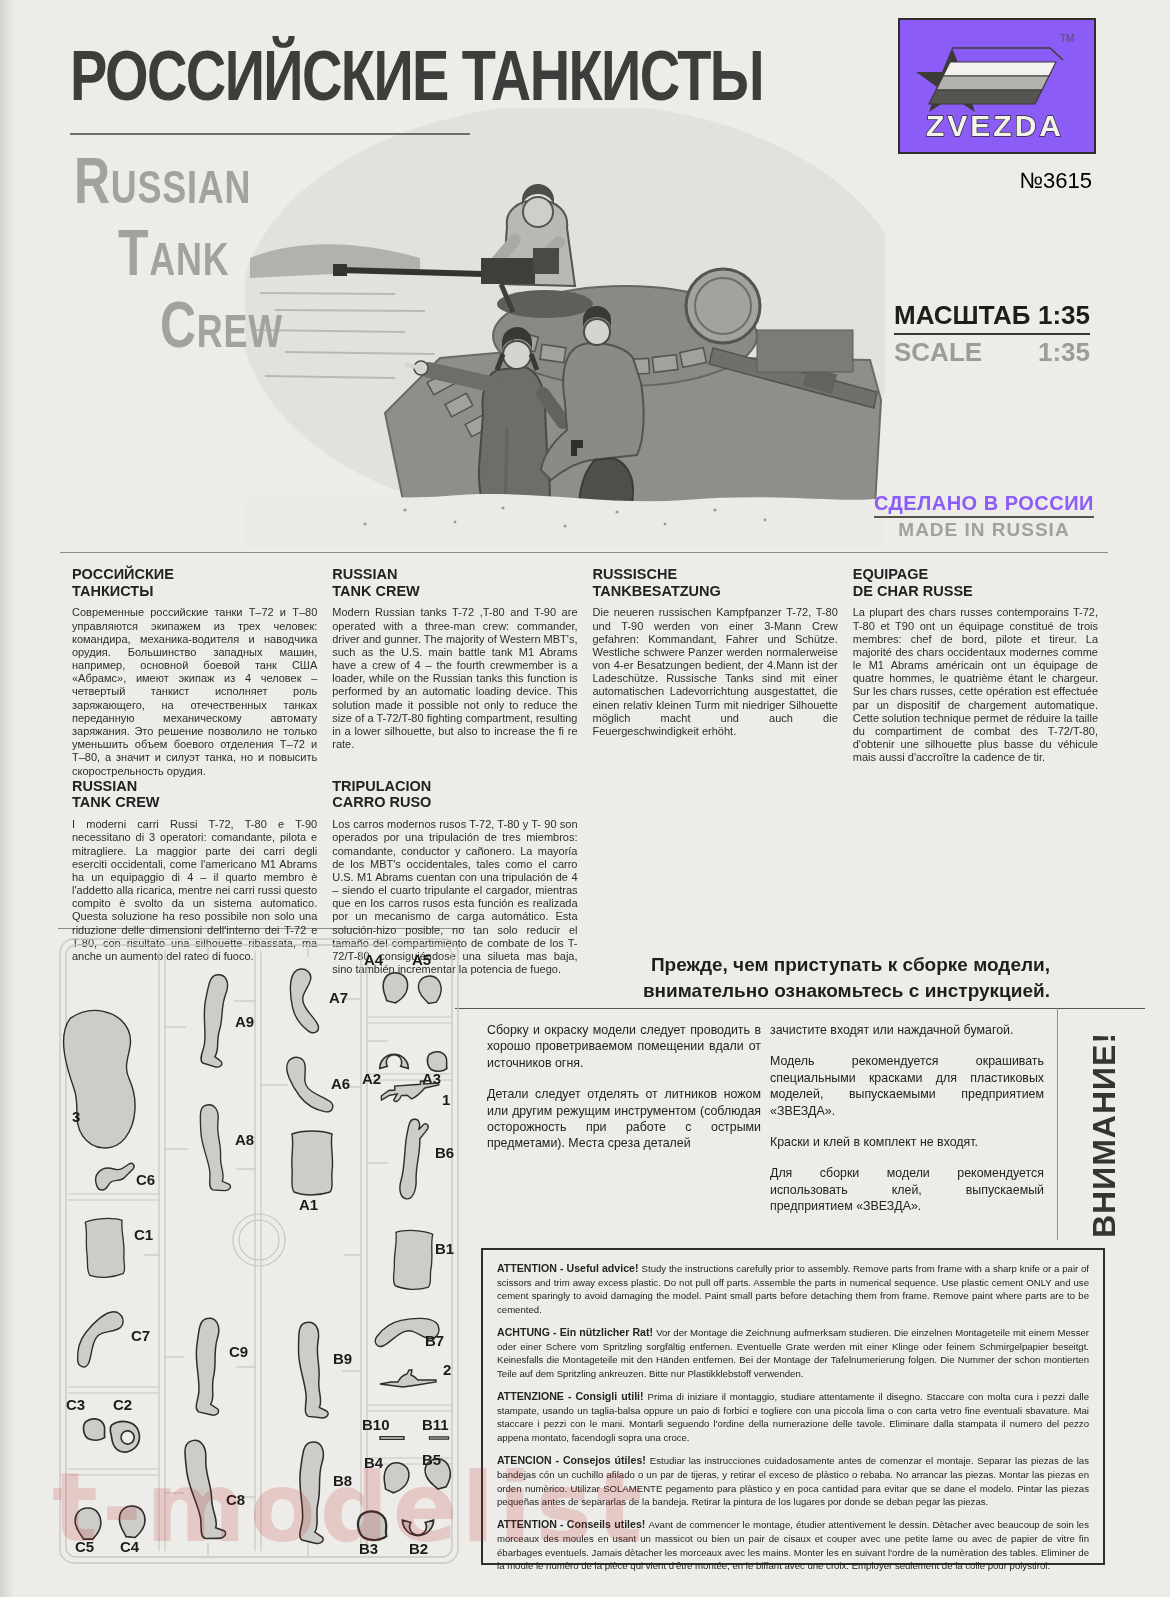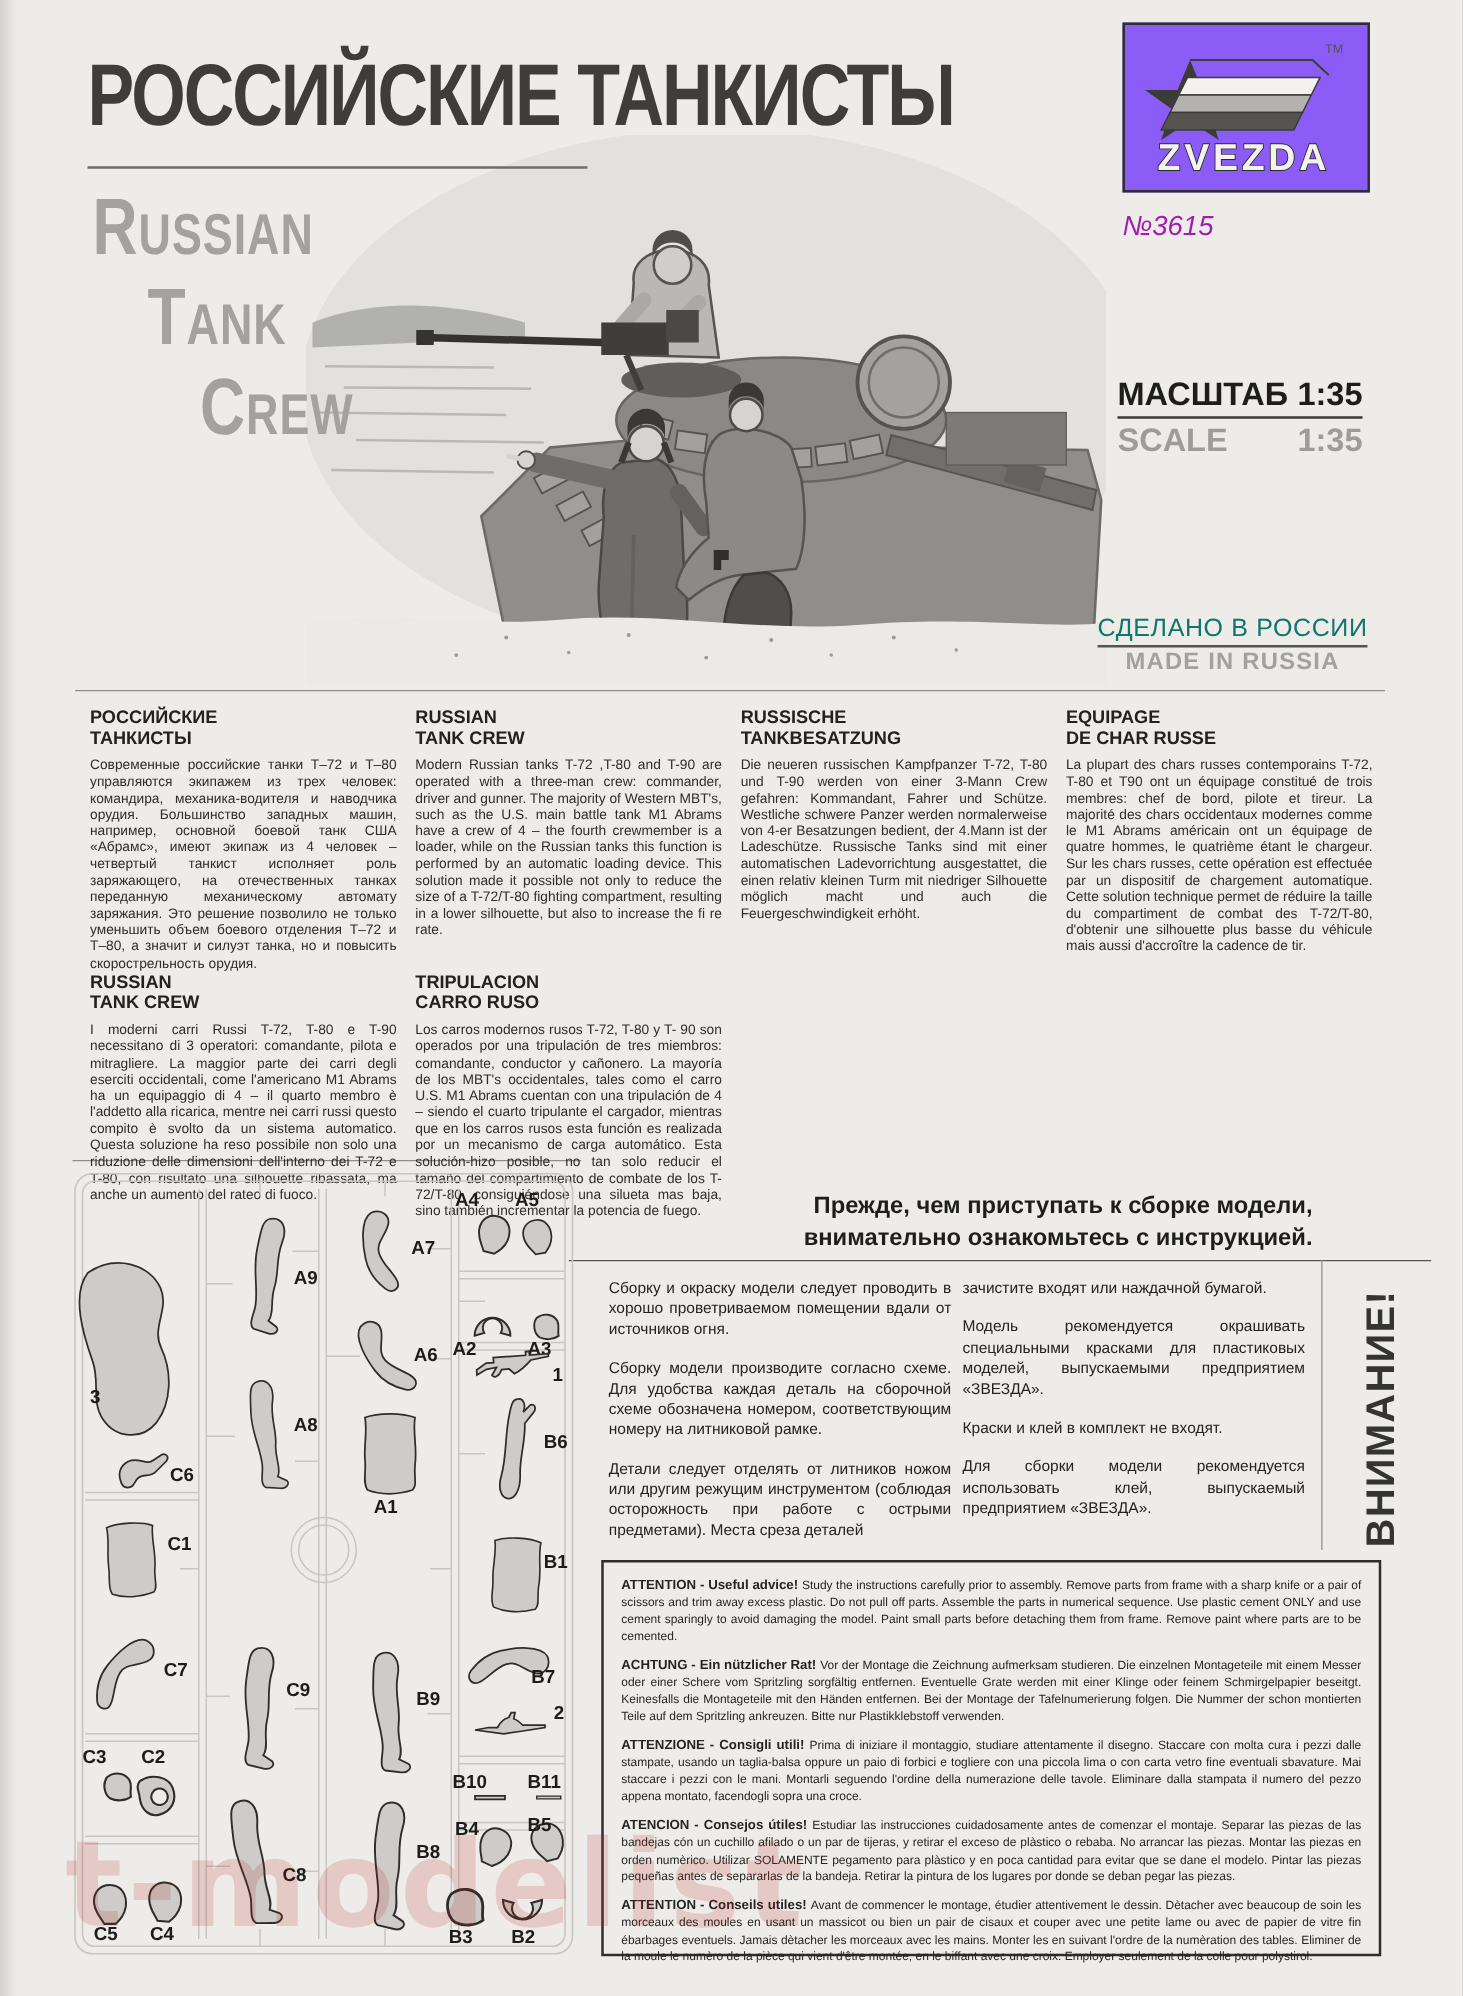--- a/index.html
+++ b/index.html
@@ -15,27 +15,27 @@
   #title-ru-underline{position:absolute;left:70px;top:133px;width:400px;height:2px;background:#6f6e6b;z-index:3;}
   #title-en{position:absolute;left:74px;top:148px;z-index:3;color:#a3a2a0;font-weight:bold;line-height:66px;}
   #title-en .word{display:block;transform:scaleX(.78);transform-origin:0 0;letter-spacing:1px;font-size:46px;white-space:nowrap;}
   #title-en .word .cap{font-size:64px;}
   #title-en .w2{margin-left:44px;}
   #title-en .w3{margin-left:86px;}
 
   
   #logo-box{position:absolute;left:898px;top:18px;width:194px;height:132px;background:#8b5cf6;
     border:2px solid #2f2e2c;z-index:4;}
-  #item-number{position:absolute;left:898px;top:168px;width:194px;text-align:left;font-size:22px;color:#a21caf;z-index:4;font-style:italic;}
+  #item-number{position:absolute;left:898px;top:168px;width:194px;text-align:right;font-size:22px;color:#000000;z-index:4;}
   #scale-block{position:absolute;left:894px;top:300px;width:196px;z-index:4;}
   .scale-row{display:flex;justify-content:space-between;font-weight:bold;font-size:26px;}
   .scale-row.ru{color:#1d1d1b;border-bottom:2px solid #3a3937;padding-bottom:2px;}
   .scale-row.en{color:#9d9c99;padding-top:2px;}
   #made-in{position:absolute;right:76px;top:492px;text-align:center;z-index:4;}
-  #made-in .ru{font-size:20px;font-weight:normal;color:#0f766e;letter-spacing:.5px;border-bottom:2px solid #55544f;padding-bottom:1px;}
+  #made-in .ru{font-size:20px;font-weight:bold;color:#8b5cf6;letter-spacing:.5px;border-bottom:2px solid #55544f;padding-bottom:1px;}
   #made-in .en{font-size:19px;font-weight:bold;color:#a2a19e;letter-spacing:1px;margin-top:1px;}
 
   
   #box-art{position:absolute;left:245px;top:108px;z-index:1;}
 
   
   #desc-rule{left:60px;top:552px;width:1048px;}
   #desc-columns{position:absolute;left:72px;top:566px;width:1026px;display:grid;
     grid-template-columns:repeat(4,1fr);column-gap:15px;z-index:2;}
   .desc-col h3{margin:0 0 7px 0;font-size:14.5px;line-height:1.15;white-space:pre-line;color:#222;}
@@ -342,21 +342,20 @@
     </svg>
 
   <div id="asm-header">
     <div>Прежде, чем приступать к сборке модели,</div>
     <div>внимательно ознакомьтесь с инструкцией.</div>
   </div>
   <div class="hairline" id="asm-underline"></div>
   <div id="asm-vline"></div>
   <div class="asm-col" id="asm-left">
       <p>Сборку и окраску модели следует проводить в хорошо проветриваемом помещении вдали от источников огня.</p>
-      <p>Сборку модели производите согласно схеме. Для удобства каждая деталь на сборочной схеме обозначена номером, соответствующим номеру на литниковой рамке.</p>
       <p>Детали следует отделять от литников ножом или другим режущим инструментом (соблюдая осторожность при работе с острыми предметами). Места среза деталей</p>
     </div>
   <div class="asm-col" id="asm-right">
       <p>зачистите входят или наждачной бумагой.</p>
       <p>Модель рекомендуется окрашивать специальными красками для пластиковых моделей, выпускаемыми предприятием «ЗВЕЗДА».</p>
       <p>Краски и клей в комплект не входят.</p>
       <p>Для сборки модели рекомендуется использовать клей, выпускаемый предприятием «ЗВЕЗДА».</p>
     </div>
   <div id="attention-vertical">ВНИМАНИЕ!</div>
 

